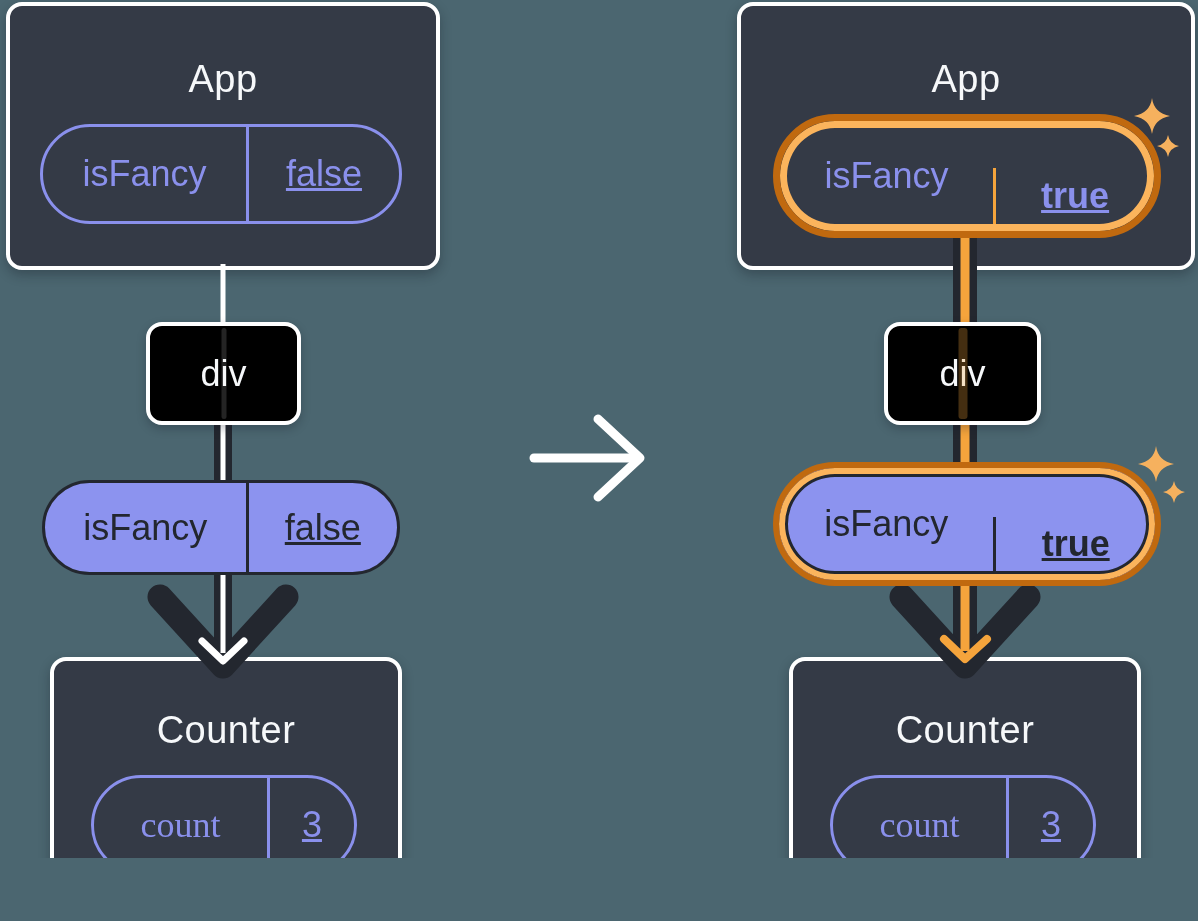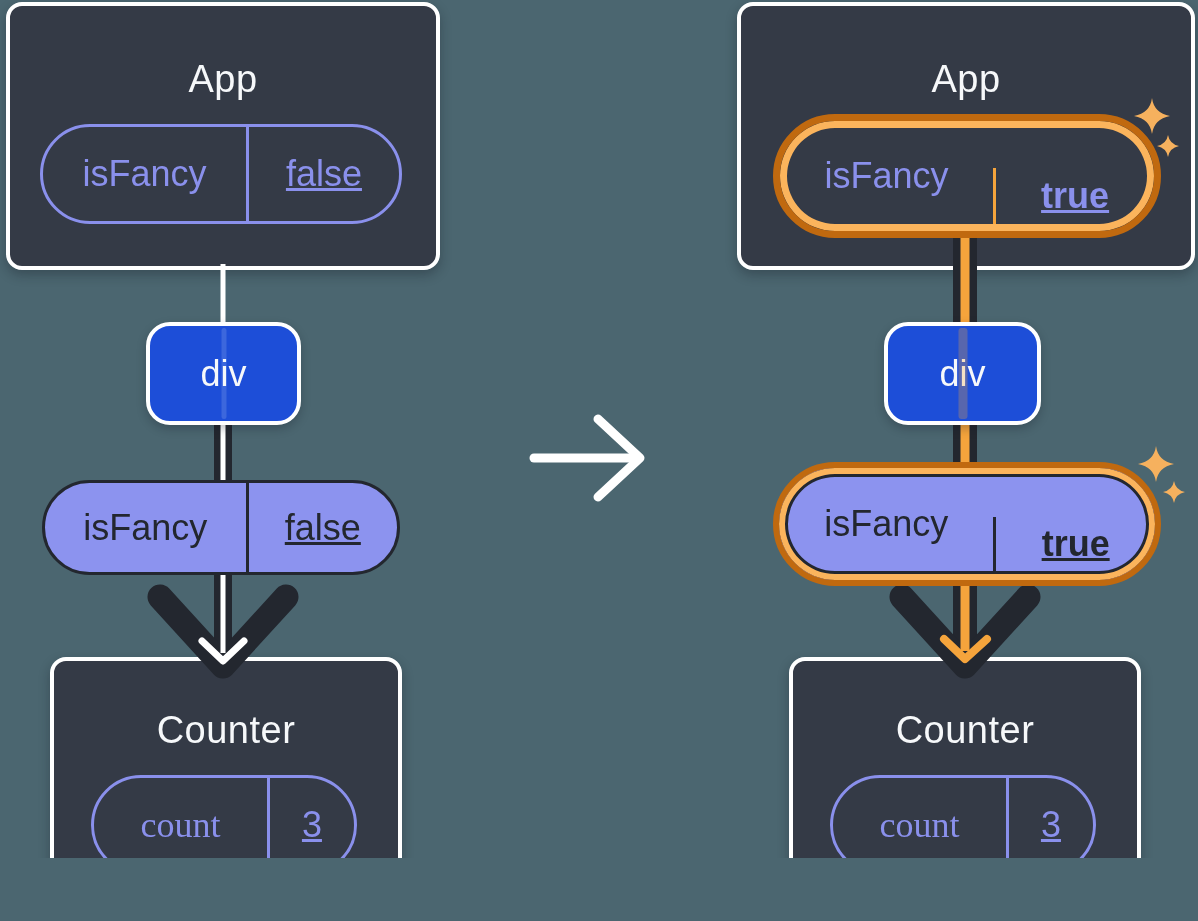--- a/index.html
+++ b/index.html
@@ -23,23 +23,23 @@
   .card-title{
     position:absolute;left:0;right:0;
     text-align:center;
     color:#F6F8FA;
     font-size:38px;font-weight:500;
     letter-spacing:0.5px;
   }
   
   .div-node{
     position:absolute;
-    background:#1d4ed8;
+    background:#000000;
     border:4px solid #FFFFFF;
-    border-radius:24px;
+    border-radius:16px;
     box-sizing:border-box;
     display:flex;align-items:center;justify-content:center;
     z-index:3;
     box-shadow:0 4px 10px rgba(15,20,30,0.25);
   }
   .div-node .div-label{
     color:#F6F8FA;font-size:36px;font-weight:500;
   }
   .stripe{
     position:absolute;top:2px;bottom:2px;left:50%;

